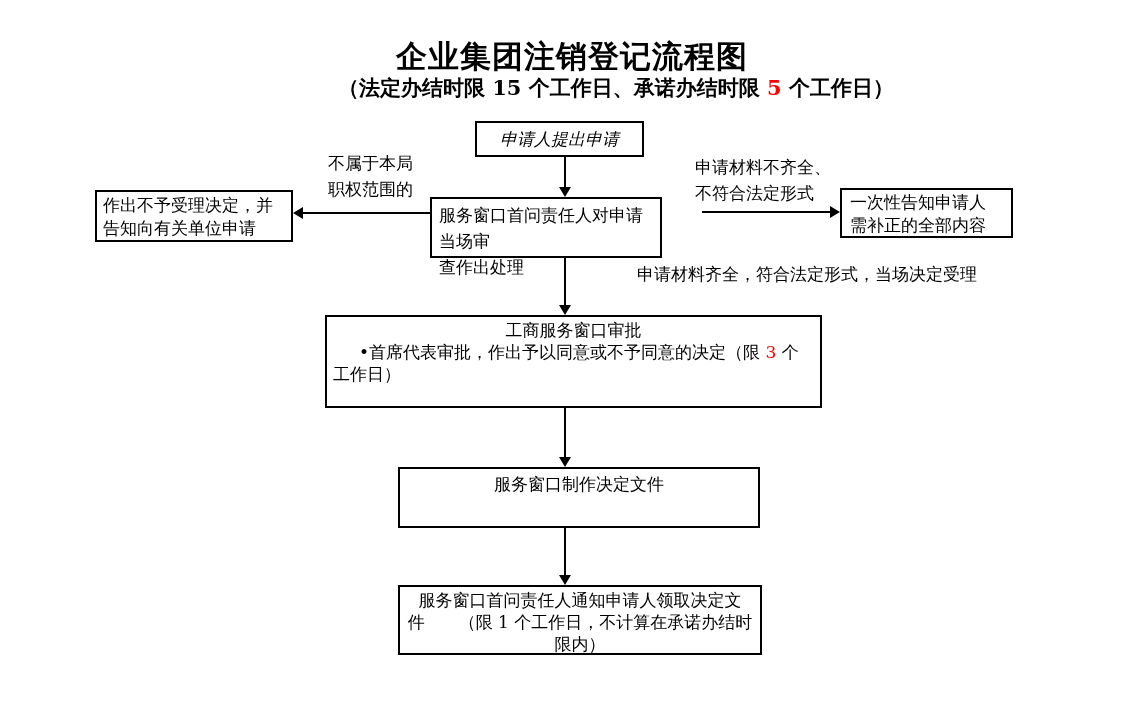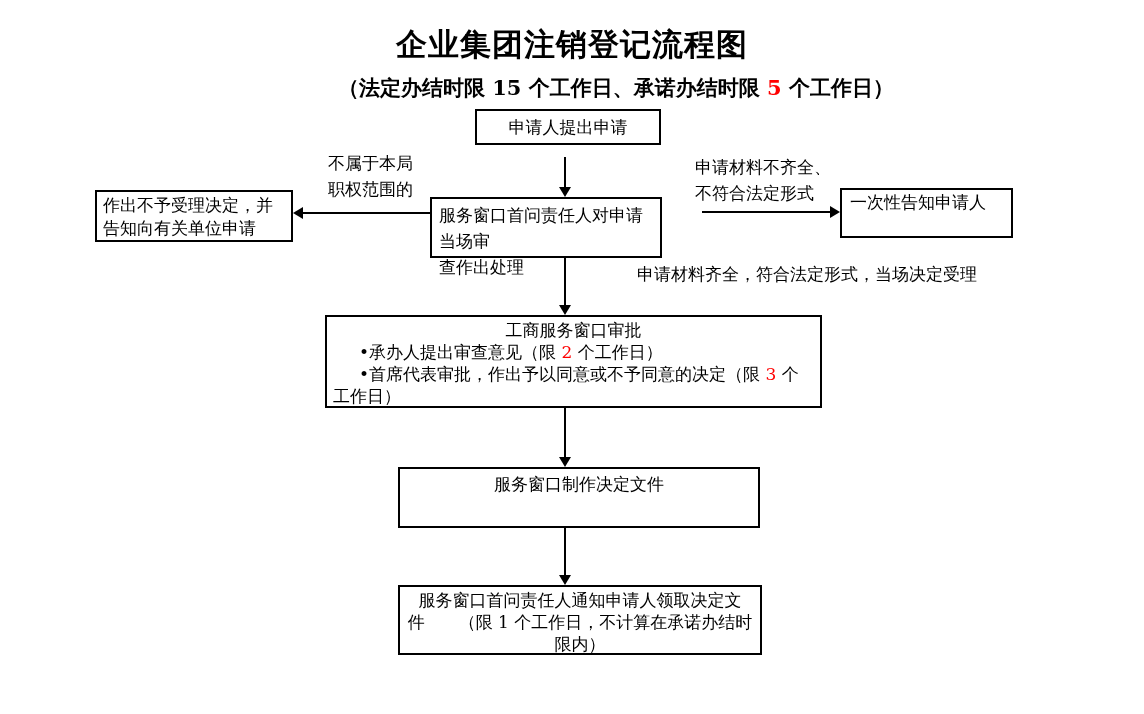--- a/index.html
+++ b/index.html
@@ -7,21 +7,21 @@
     position: relative;
     width: 1144px;
     height: 714px;
     background: #ffffff;
     font-family: "DejaVu Serif", "Liberation Serif", serif;
     color: #000000;
     overflow: hidden;
   }
   .title {
     position: absolute;
-    left: 0; top: 24px;
+    left: 0; top: 36px;
     width: 100%;
     text-align: center;
     font-size: 31px;
     font-weight: bold;
     letter-spacing: 1px;
   }
   .subtitle {
     position: absolute;
     left: 0; top: 74px;
     width: 100%;
@@ -73,21 +73,21 @@
 </head>
 <body>
 
 <div id="stage">
 
   <div class="title">企业集团注销登记流程图</div>
   <div class="subtitle">
     <span>（法定办结时限 </span><span>15</span><span> 个工作日、承诺办结时限 </span><span class="hl">5</span><span> 个工作日）</span>
   </div>
 
-  <div class="node center" style="left:475px; top:109px; width:186px; height:36px; line-height:32px;">
+  <div class="node center" style="left:475px; top:121px; width:169px; height:36px; line-height:32px;font-style:italic;">
     <span>申请人提出申请</span>
   </div>
 
   <div class="vline" style="left:564px; top:157px; height:31px;"></div>
   <div class="ah-down" style="left:559px; top:187px;"></div>
 
   <div class="edge-label" style="left:308px; top:150px; width:125px; text-align:center;">
     <div>不属于本局</div>
     <div>职权范围的</div>
   </div>
@@ -113,34 +113,32 @@
       <div>告知向有关单位申请</div>
     </div>
   </div>
 
   <div class="hline" style="left:702px; top:211px; width:128px;"></div>
   <div class="ah-right" style="left:830px; top:206px;"></div>
 
   <div class="node" style="left:840px; top:188px; width:173px; height:50px; line-height:23px;">
     <div class="pad" style="padding:1px 8px;">
       <div>一次性告知申请人</div>
+      <div>需补正的全部内容</div>
     </div>
   </div>
 
   <div class="vline" style="left:564px; top:258px; height:47px;"></div>
   <div class="ah-down" style="left:559px; top:305px;"></div>
 
   <div class="edge-label" style="left:637px; top:261px;">申请材料齐全，符合法定形式，当场决定受理</div>
 
   <div class="node" style="left:325px; top:315px; width:497px; height:93px; line-height:22px; font-size:17px;">
     <div class="pad" style="padding:2px 6px;">
       <div style="text-align:center;">工商服务窗口审批</div>
-      <div class="b-line">
-        <span>•承办人提出审查意见（限 </span><span class="hl">2</span><span> 个工作日）</span>
-      </div>
       <div class="b-line">
         <span>•首席代表审批，作出予以同意或不予同意的决定（限 </span><span class="hl">3</span><span> 个</span>
       </div>
       <div class="b-wrap">工作日）</div>
     </div>
   </div>
 
   <div class="vline" style="left:564px; top:408px; height:49px;"></div>
   <div class="ah-down" style="left:559px; top:457px;"></div>
 

